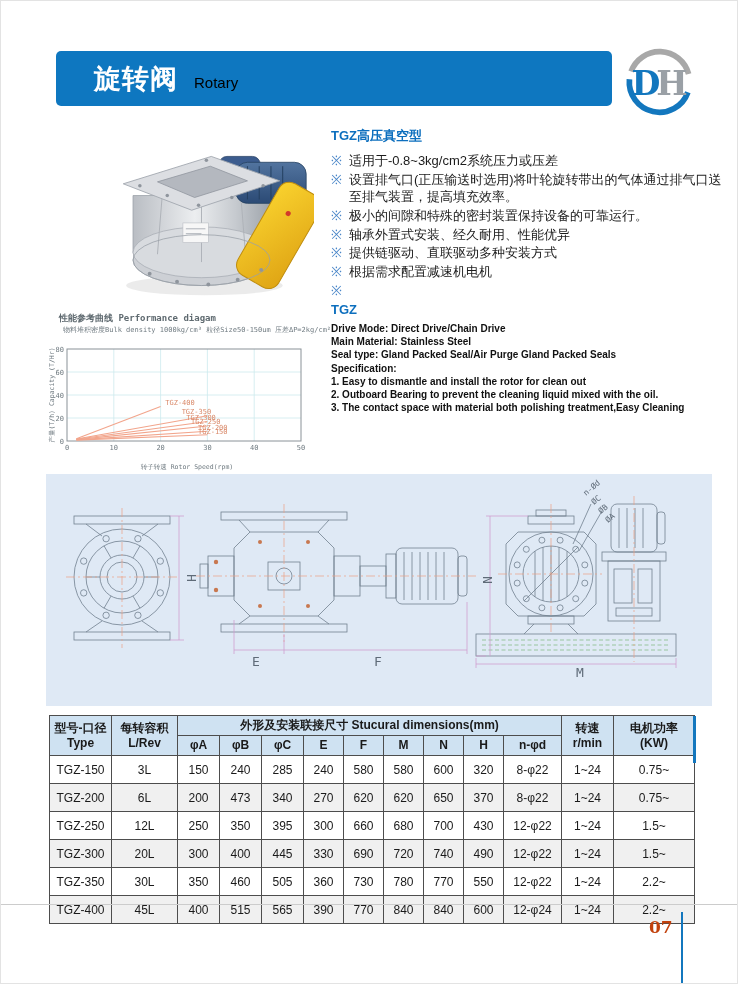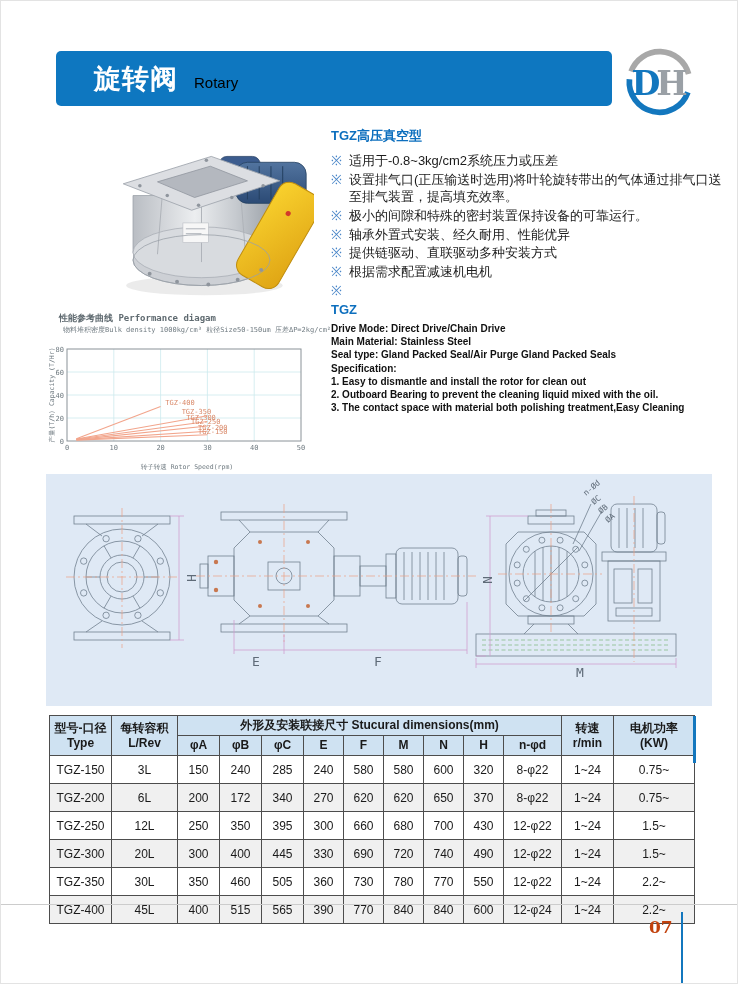--- a/index.html
+++ b/index.html
@@ -428,21 +428,21 @@
           <td>600</td>
           <td>320</td>
           <td>8-φ22</td>
           <td>1~24</td>
           <td>0.75~</td>
         </tr>
         <tr>
           <td>TGZ-200</td>
           <td>6L</td>
           <td>200</td>
-          <td>172</td>
+          <td>473</td>
           <td>340</td>
           <td>270</td>
           <td>620</td>
           <td>620</td>
           <td>650</td>
           <td>370</td>
           <td>8-φ22</td>
           <td>1~24</td>
           <td>0.75~</td>
         </tr>

